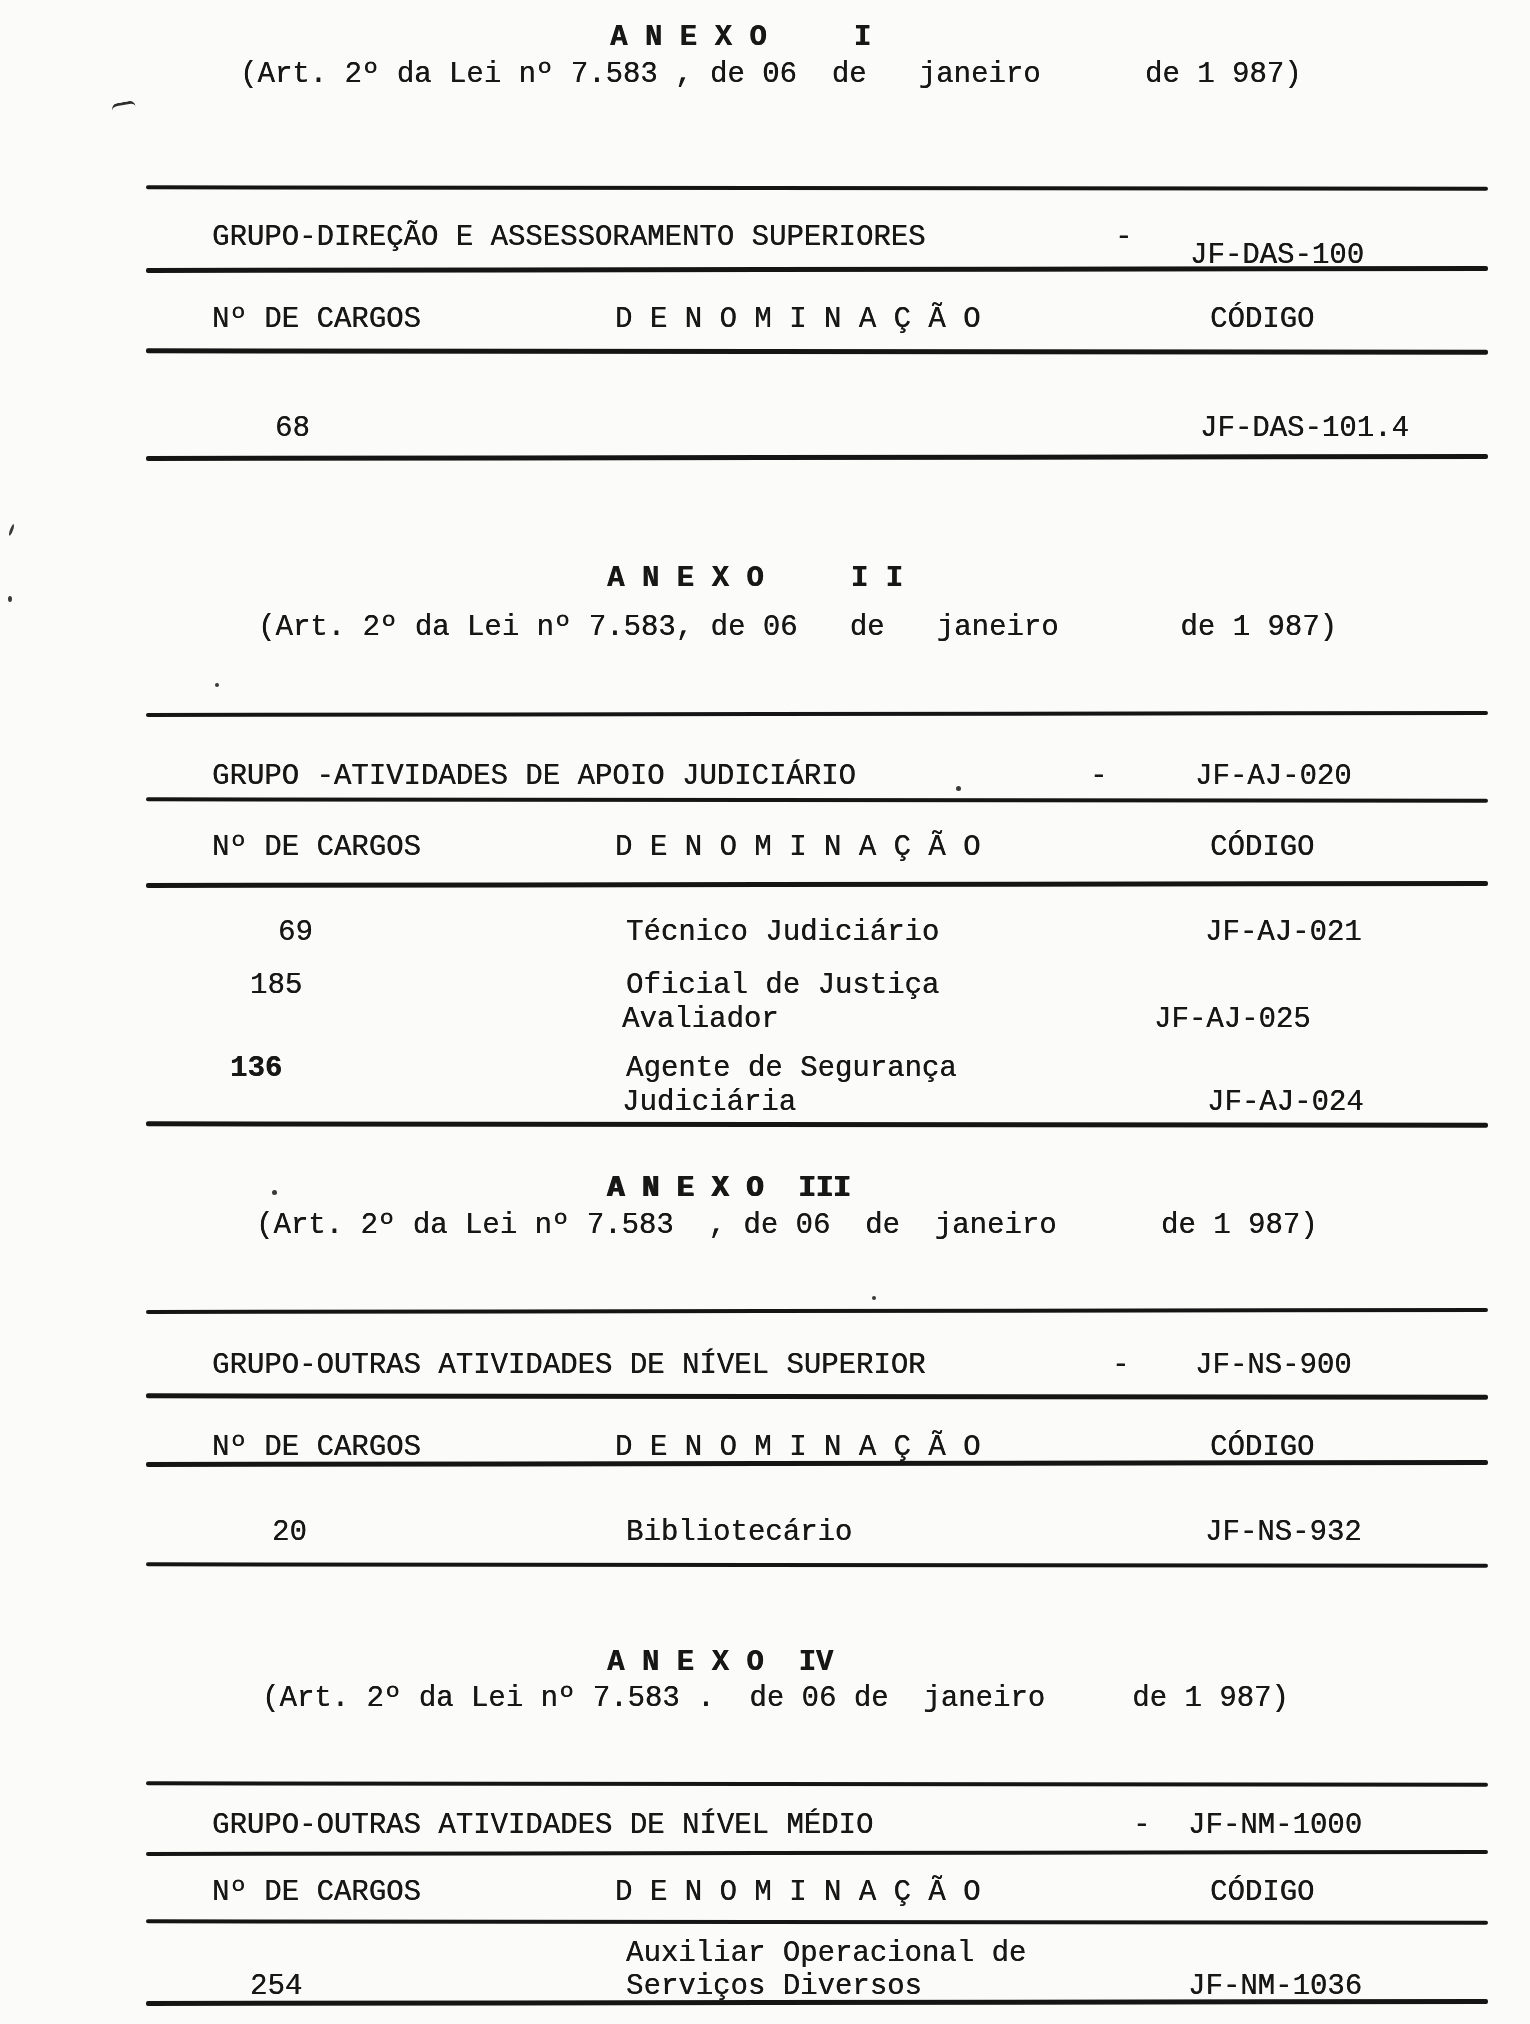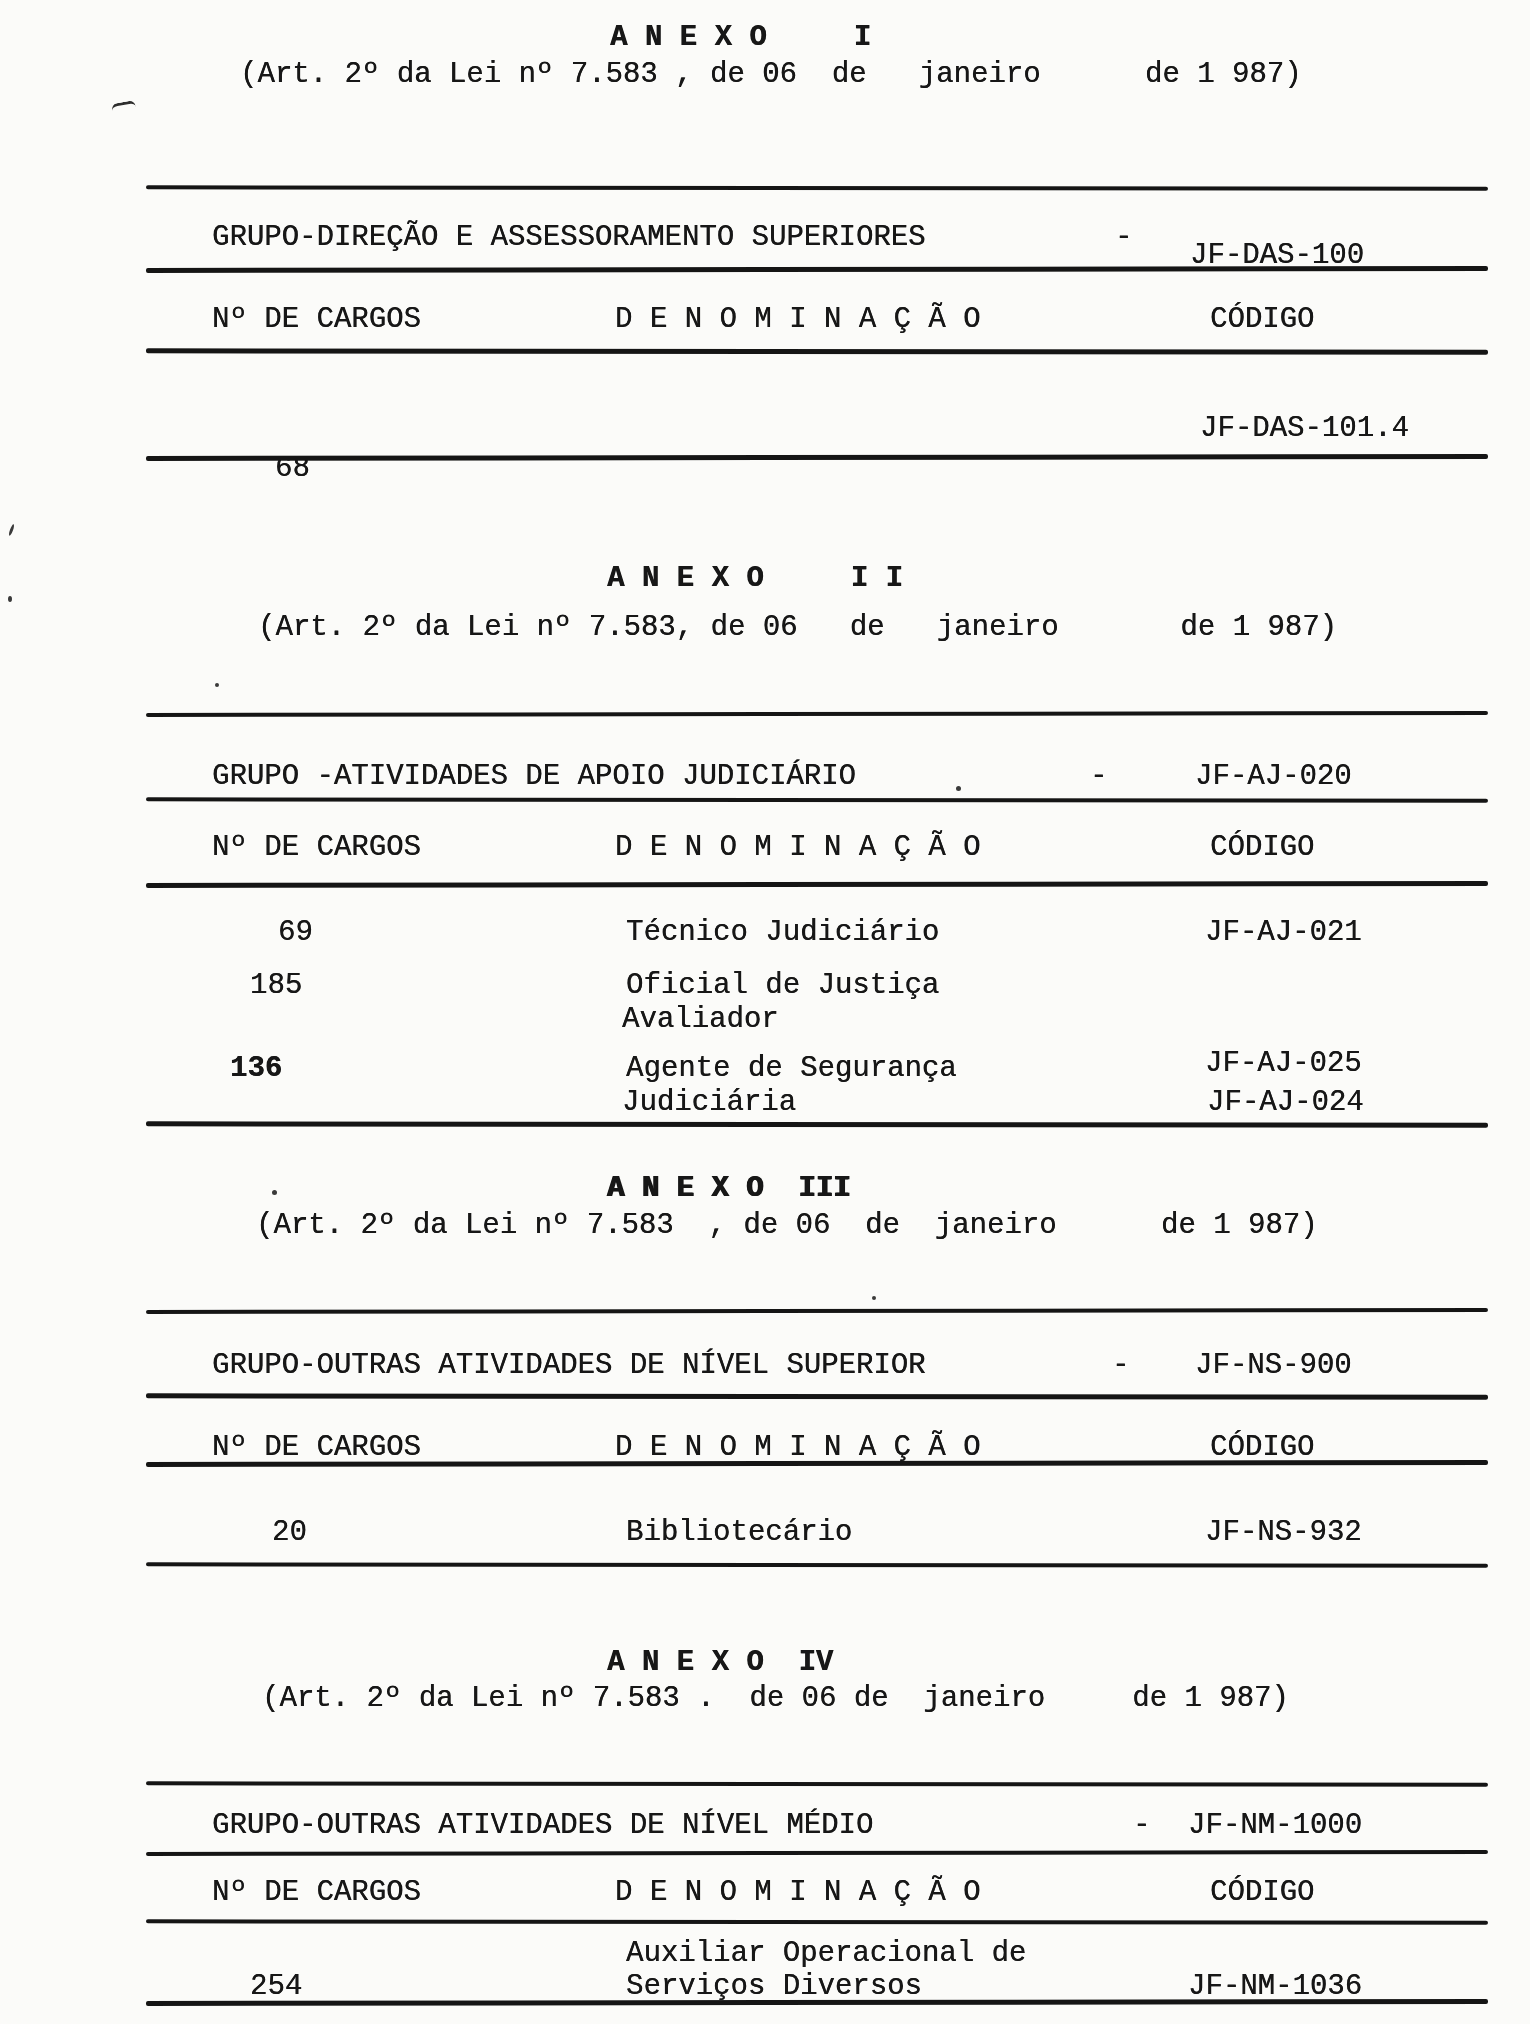--- a/index.html
+++ b/index.html
@@ -55,21 +55,21 @@
   <span class="t" style="top:221px;left:212px;">GRUPO-DIREÇÃO E ASSESSORAMENTO SUPERIORES</span>
   <span class="t" style="top:221px;left:1115px;">-</span>
   <span class="t" style="top:239px;left:1190px;">JF-DAS-100</span>
   <div class="rule h5 tiltB" style="top:267px;"></div>
 
   <span class="t" style="top:303px;left:212px;">Nº DE CARGOS</span>
   <span class="t" style="top:303px;left:615px;">D E N O M I N A Ç Ã O</span>
   <span class="t" style="top:303px;left:1210px;">CÓDIGO</span>
   <div class="rule h5 tiltA" style="top:349px;"></div>
 
-  <span class="t" style="top:412px;left:275px;margin-top:40px;">68</span>
+  <span class="t" style="top:412px;left:275px;">68</span>
   <span class="t" style="top:412px;left:1200px;">JF-DAS-101.4</span>
   <div class="rule h5 tiltB" style="top:455px;"></div>
 
   <span class="t title" style="top:562px;left:607px;">A N E X O     I I</span>
   <span class="t" style="top:611px;left:258px;">(Art. 2º da Lei nº 7.583, de 06   de   janeiro       de 1 987)</span>
 
   <div class="rule tiltB" style="top:712px;"></div>
   <span class="t" style="top:760px;left:212px;">GRUPO -ATIVIDADES DE APOIO JUDICIÁRIO</span>
   <span class="t" style="top:760px;left:1090px;">-</span>
   <span class="t" style="top:760px;left:1195px;">JF-AJ-020</span>
@@ -80,21 +80,21 @@
   <span class="t" style="top:831px;left:1210px;">CÓDIGO</span>
   <div class="rule h5 tiltB" style="top:882px;"></div>
 
   <span class="t" style="top:916px;left:278px;">69</span>
   <span class="t" style="top:916px;left:626px;">Técnico Judiciário</span>
   <span class="t" style="top:916px;left:1205px;">JF-AJ-021</span>
 
   <span class="t" style="top:969px;left:250px;">185</span>
   <span class="t" style="top:969px;left:626px;">Oficial de Justiça</span>
   <span class="t" style="top:1003px;left:622px;">Avaliador</span>
-  <span class="t" style="top:1003px;left:1205px;margin-top:44px;">JF-AJ-025</span>
+  <span class="t" style="top:1003px;left:1154px;">JF-AJ-025</span>
 
   <span class="t" style="top:1052px;left:230px;font-weight:bold;">136</span>
   <span class="t" style="top:1052px;left:626px;">Agente de Segurança</span>
   <span class="t" style="top:1086px;left:622px;">Judiciária</span>
   <span class="t" style="top:1086px;left:1207px;">JF-AJ-024</span>
   <div class="rule h5 tiltA" style="top:1122px;"></div>
 
   <span class="t xbold" style="top:1172px;left:607px;">A N E X O  III</span>
   <span class="t" style="top:1209px;left:256px;">(Art. 2º da Lei nº 7.583  , de 06  de  janeiro      de 1 987)</span>
 

